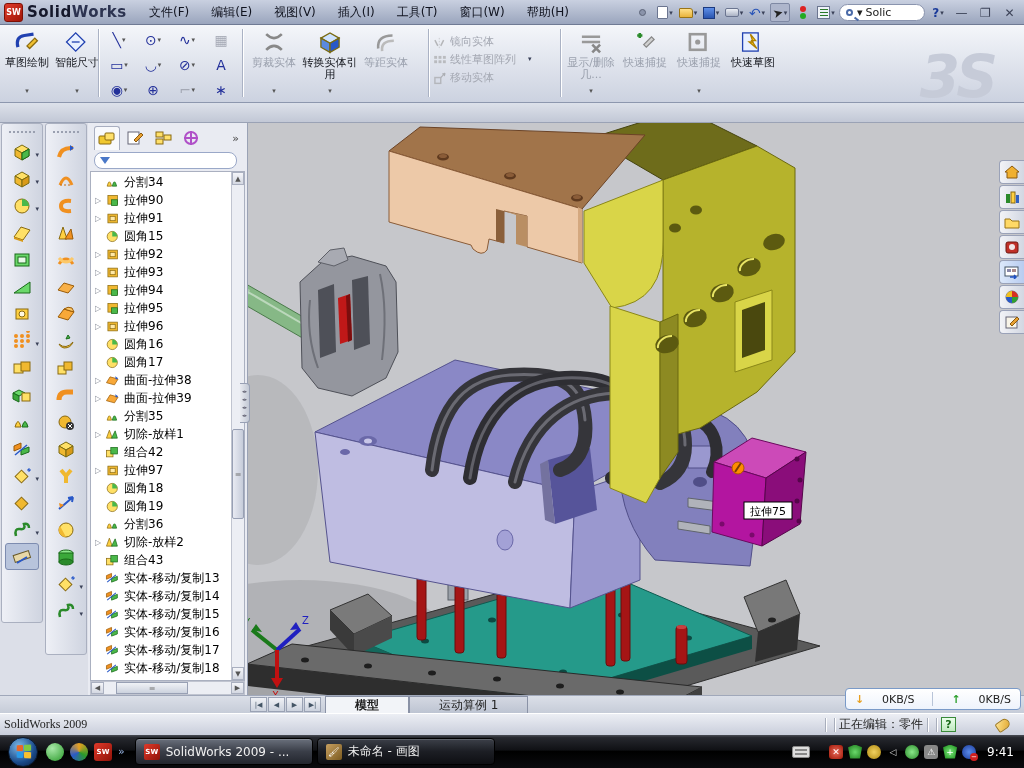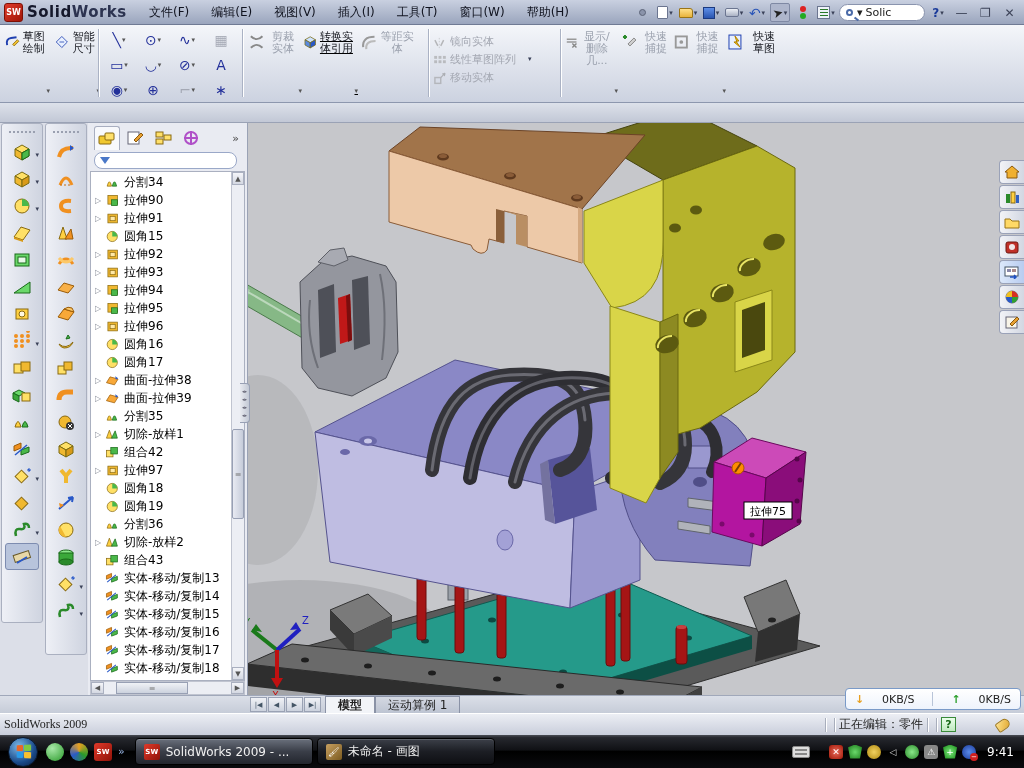--- a/index.html
+++ b/index.html
@@ -28,21 +28,21 @@
   .tl i{width:6px;height:6px;border-radius:50%;display:block;}
   .ic-list{width:13px;height:13px;background:#eef2f8;border:1px solid #6b7590;position:relative;}
   .ic-list:before{content:"";position:absolute;left:2px;top:2px;width:8px;height:1px;background:#2a7a2a;box-shadow:0 3px 0 #2a7a2a,0 6px 0 #2a7a2a;}
   #searchpill{width:86px;height:17px;background:#fff;border:1px solid #8a94ae;border-radius:9px;display:flex;align-items:center;padding:0 6px;gap:3px;}
   .mag{width:7px;height:7px;border:2px solid #4a6aa8;border-radius:50%;position:relative;flex:none;}
   .mag:after{content:"";position:absolute;width:5px;height:2px;background:#4a6aa8;transform:rotate(40deg);left:6px;top:7px;}
   #searchpill span{font-size:11px;color:#222;}
   .winbtn{width:21px;height:17px;display:flex;align-items:center;justify-content:center;font-size:12px;color:#3c4257;}
   
   #cmdbar{left:0;top:25px;width:1024px;height:78px;background:linear-gradient(#f4f6fa,#ccd2e0);border-bottom:1px solid #8d97ae;}
-  .bigbtn{height:72px;width:46px;top:2px;display:flex;align-items:flex-start;justify-content:flex-start;padding-top:4px;border-radius:3px;}
+  .bigbtn{height:72px;width:46px;top:2px;display:flex;flex-direction:column;align-items:center;justify-content:flex-start;padding-top:4px;border-radius:3px;}
   .bigbtn .blab{font-size:11px;line-height:12px;text-align:center;color:#16181f;margin-top:2px;}
   .bigbtn.dis .blab{color:#9aa0ad;}
   .bigbtn .bdd{font-size:7px;color:#555;margin-top:auto;margin-bottom:2px;}
   .vsep{top:4px;width:1px;height:68px;background:#aab2c4;box-shadow:1px 0 0 #fff;}
   .minigrid{display:grid;grid-template-columns:repeat(4,34px);grid-auto-rows:25px;}
   .minibtn{display:flex;align-items:center;justify-content:center;font-size:14px;color:#23309a;}
   .minibtn .dd{color:#555;}
   .minibtn.gray{color:#a4a8b4;}
   .stackcol{display:flex;flex-direction:column;justify-content:center;gap:2px;}
   .stackrow{display:flex;align-items:center;gap:4px;height:16px;}
@@ -86,21 +86,21 @@
   .dwb{font-size:12px;color:#3e4458;width:18px;text-align:center;}
   #taskpane{right:0;top:160px;width:25px;display:flex;flex-direction:column;gap:1px;}
   .tpbtn{width:25px;height:24px;background:linear-gradient(90deg,#f2f3f7,#d2d7e2);border:1px solid #9aa2b8;border-right:none;border-radius:4px 0 0 4px;display:flex;align-items:center;justify-content:center;font-size:12px;}
   #splitter{left:240px;top:383px;width:10px;height:40px;background:linear-gradient(90deg,#e8eaf0,#c2c8d4);border:1px solid #98a0b4;border-left:none;border-radius:0 4px 4px 0;display:flex;flex-direction:column;align-items:center;justify-content:center;gap:2px;font-size:5px;color:#667;}
   #netspeed{left:845px;top:688px;width:176px;height:22px;background:linear-gradient(#ffffff,#eef3fc);border:1px solid #7a9ac8;border-radius:4px;display:flex;align-items:center;justify-content:space-around;font-size:11px;color:#222;z-index:30;}
   #netspeed .sep{width:1px;height:14px;background:#b8c4d8;}
   .arrdn{color:#e8a020;font-weight:bold;} .arrup{color:#2ca02c;font-weight:bold;}
   
   #bottombar{left:0;top:695px;width:1024px;height:18px;background:linear-gradient(#dbdfe8,#c6ccd8);border-top:1px solid #a0a8ba;display:flex;align-items:flex-end;}
   .navb{width:17px;height:15px;background:linear-gradient(#f0f2f6,#ccd2de);border:1px solid #9aa2b4;font-size:7px;color:#456;display:flex;align-items:center;justify-content:center;margin-bottom:1px;}
-  .mtab{height:17px;padding:0 12px;font-size:12px;display:flex;align-items:center;border:1px solid #8a92a6;border-bottom:none;background:linear-gradient(#d4d8e2,#bdc4d2);color:#222;}
+  .mtab{height:17px;padding:0 29px;font-size:12px;display:flex;align-items:center;border:1px solid #8a92a6;border-bottom:none;background:linear-gradient(#d4d8e2,#bdc4d2);color:#222;}
   .mtab.active{background:#f2f4f8;font-weight:bold;}
   
   #statusbar{left:0;top:713px;width:1024px;height:22px;background:linear-gradient(#eceef4,#c9cedb);border-top:1px solid #fff;display:flex;align-items:center;font-size:12px;color:#222;}
   .stsep{width:1px;height:14px;background:#a8aebc;box-shadow:1px 0 0 #fff;margin:0 4px;}
   .qmark{width:15px;height:15px;background:linear-gradient(#eaffea,#bfe8bf);border:1px solid #3a8a3a;color:#1a6a1a;font-size:11px;font-weight:bold;display:flex;align-items:center;justify-content:center;}
   .tagic{width:14px;height:10px;background:linear-gradient(135deg,#ffe28a,#e0a832);border:1px solid #a07818;border-radius:2px 5px 5px 2px;transform:rotate(-35deg);}
   
   #taskbar{left:0;top:735px;width:1024px;height:33px;background:linear-gradient(#4a4d55 0%,#26282e 8%,#101115 45%,#000 50%,#0a0b0e 100%);display:flex;align-items:center;}
   #orb{width:30px;height:30px;border-radius:50%;margin:0 8px;background:radial-gradient(circle at 35% 30%,#7ab8e8,#1a4a8a 60%,#0a1a3a);border:1px solid #0a1a30;display:flex;align-items:center;justify-content:center;}
   .flag{width:14px;height:13px;display:grid;grid-template-columns:7px 7px;grid-template-rows:6px 6px;gap:1px;transform:perspective(40px) rotateY(-18deg);}
@@ -259,21 +259,21 @@
       </div>
     <div class="vsep abs" style="left:242px;"></div>
     <div id="midbtns" class="abs" style="left:246px;top:0;display:flex;">
         <div class="bigbtn dis" style="width: 56px;">
           <svg width="30" height="26" viewBox="0 0 22 20">
             <path d="M5,4 Q11,10 17,4 M5,16 Q11,10 17,16" stroke="#888" stroke-width="2" fill="none"></path>
           </svg>
           <span class="blab">剪裁实体</span>
           <span class="bdd">▾</span>
         </div>
-        <div class="bigbtn" style="width: 56px; text-decoration: underline;">
+        <div class="bigbtn" style="width: 56px;">
           <svg width="30" height="26" viewBox="0 0 22 20">
             <polygon points="4,7 11,3 18,7 11,11" fill="#cde2ff" stroke="#7a6a10"></polygon>
             <polygon points="4,7 11,11 11,18 4,14" fill="#5a8ae0" stroke="#7a6a10"></polygon>
             <polygon points="11,11 18,7 18,14 11,18" fill="#2858c8" stroke="#7a6a10"></polygon>
           </svg>
           <span class="blab">转换实体引用</span>
           <span class="bdd">▾</span>
         </div>
         <div class="bigbtn dis" style="width: 56px;">
           <svg width="30" height="26" viewBox="0 0 22 20">
@@ -340,20 +340,21 @@
           <span class="bdd">▾</span>
         </div>
         <div class="bigbtn" style="width: 54px;">
           <svg width="30" height="26" viewBox="0 0 22 20">
             <rect x="3" y="3" width="12" height="14" fill="#e8f0ff" stroke="#2040b0"></rect>
             <path d="M9,4 L13,9 L10,9 L14,15 L8,10 L11,10 Z" fill="#ffd020" stroke="#b08000"></path>
           </svg>
           <span class="blab">快速草图</span>
         </div>
       </div>
+    <div class="watermark abs" style="right:30px;top:18px;">3S</div>
   </div>
 
   <div id="tabrow" class="abs">
     <div id="headsup" class="abs">
         <span class="huicon">
           <svg width="16" height="16" viewBox="0 0 16 16">
             <circle cx="7" cy="7" r="5" fill="none" stroke="#3a3a4a" stroke-width="2"></circle>
             <rect x="4" y="4" width="6" height="6" fill="#d04040"></rect>
             <path d="M11,11 L15,15" stroke="#3a3a4a" stroke-width="2"></path>
           </svg>

